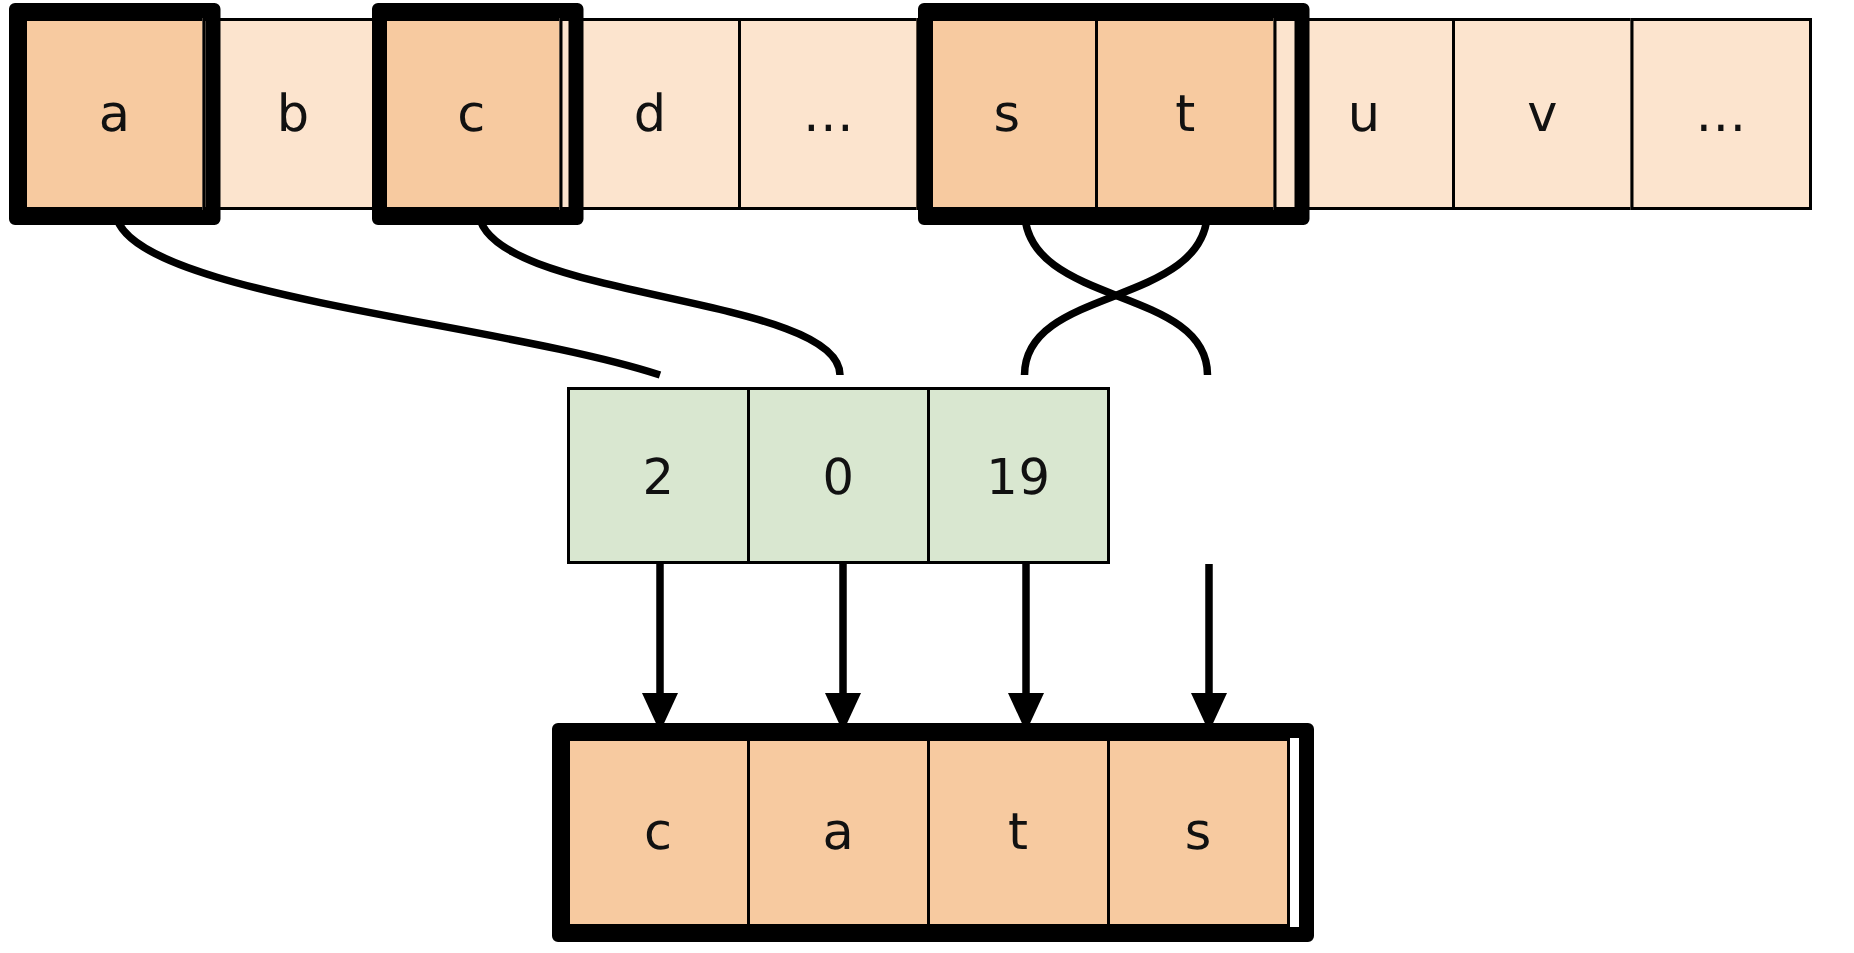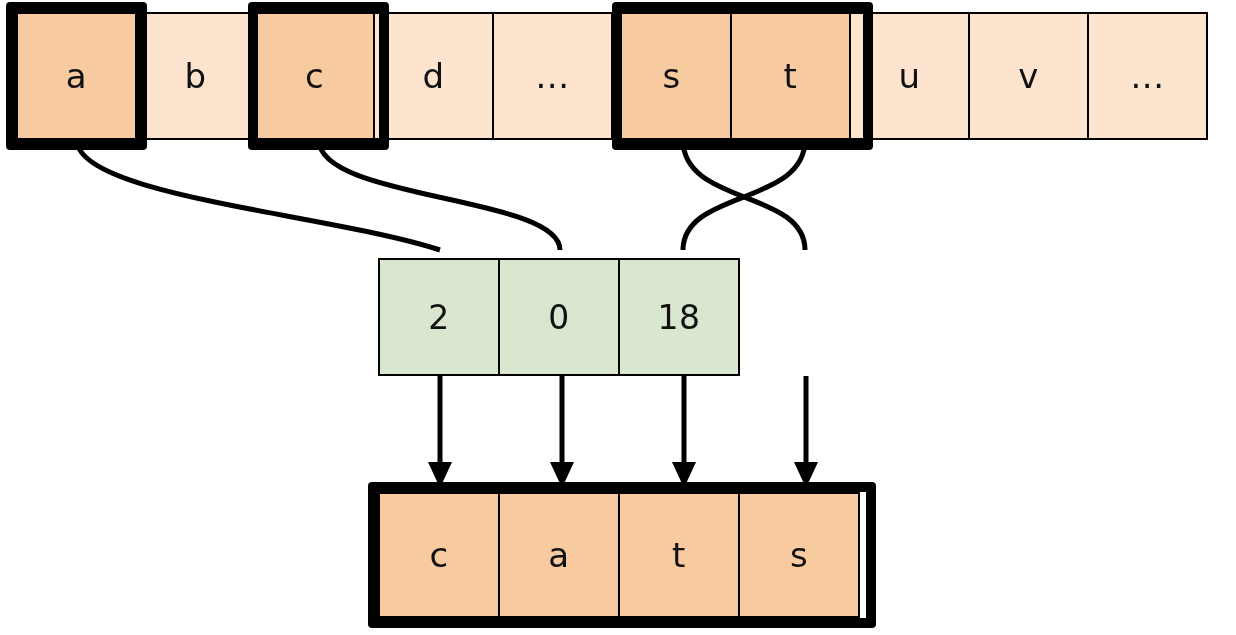--- a/index.html
+++ b/index.html
@@ -173,21 +173,21 @@
   </svg>
 
   <div class="row" id="index-row">
     <div class="cell">
         <span>2</span>
       </div>
     <div class="cell">
         <span>0</span>
       </div>
     <div class="cell">
-        <span>18</span>
+        <span>19</span>
       </div>
   </div>
 
   <svg class="layer" viewBox="0 0 1236 635">
     <g>
       <line class="arrow-line" x1="440" y1="376" x2="440" y2="472"></line>
       <polygon class="arrow-head" points="440,488 428,462 452,462"></polygon>
     </g>
     <g>
       <line class="arrow-line" x1="562" y1="376" x2="562" y2="472"></line>

